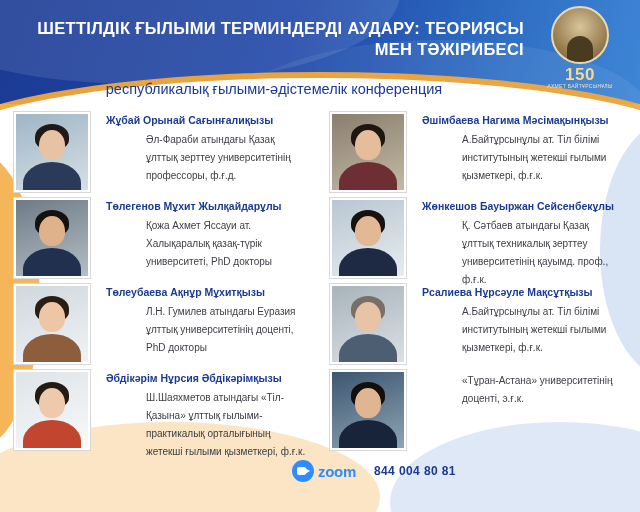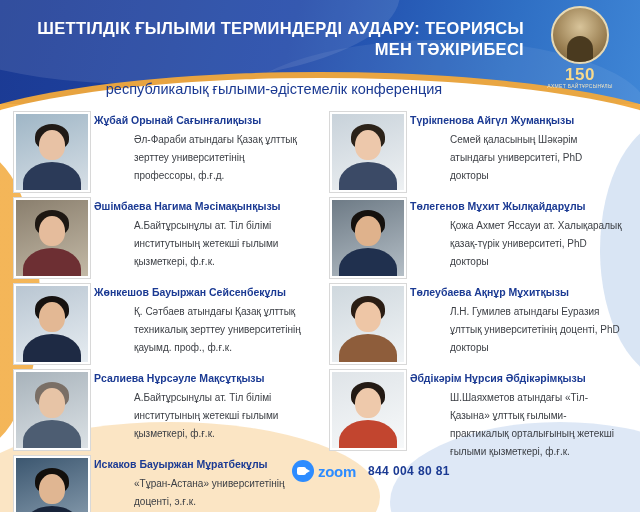--- a/index.html
+++ b/index.html
@@ -192,21 +192,21 @@
   }
   .photo .hair {
     position: absolute;
     left: 50%;
     transform: translateX(-50%);
     top: 10px;
     width: 34px; height: 26px;
     border-radius: 50% 50% 40% 40%;
   }
   .info {
-    padding-left: 4px;
+    padding-left: 16px;
     padding-top: 2px;
     flex: 1 1 auto;
     min-width: 0;
   }
   .pname {
     color: #1b3a93;
     font-size: 10.5px;
     font-weight: bold;
     line-height: 13.5px;
     margin-bottom: 3px;
@@ -233,21 +233,21 @@
     letter-spacing: 0.2px;
     margin-bottom: 8px;
   }
   .zoom-row {
     display: flex;
     align-items: center;
   }
   .zoom-badge {
     display: flex;
     align-items: center;
-    margin-right: 12px;
+    margin-right: 18px;
   }
   .zoom-cam {
     width: 22px; height: 22px;
     border-radius: 50%;
     background: #2d8cff;
     position: relative;
     margin-right: 4px;
   }
   .zoom-cam::after {
     content: "";
@@ -313,32 +313,20 @@
         <div class="body" style="background:#2b3a58"></div>
         <div class="hair" style="background:#201a16"></div>
         <div class="head" style="background:#e8c2a5"></div>
       </div>
       <div class="info">
         <div class="pname">Жұбай Орынай Сағынғалиқызы</div>
         <div class="pdesc">Әл-Фараби атындағы Қазақ ұлттық зерттеу университетінің профессоры, ф.ғ.д.</div>
       </div>
     </div>
 
-    <div class="person">
-      <div class="photo">
-        <div class="bg" style="background:linear-gradient(160deg,#c8d2da,#eef1f3)"></div>
-        <div class="body" style="background:#3b4a66"></div>
-        <div class="hair" style="background:#2b2219"></div>
-        <div class="head" style="background:#edc8ab"></div>
-      </div>
-      <div class="info">
-        <div class="pname">Түрікпенова Айгүл Жуманқызы</div>
-        <div class="pdesc">Семей қаласының Шәкәрім атындағы университеті, PhD докторы</div>
-      </div>
-    </div>
 
     <div class="person">
       <div class="photo">
         <div class="bg" style="background:linear-gradient(160deg,#8a7f6e,#c3b9a6)"></div>
         <div class="body" style="background:#6d2f33"></div>
         <div class="hair" style="background:#1d1712"></div>
         <div class="head" style="background:#e5bc9c"></div>
       </div>
       <div class="info">
         <div class="pname">Әшімбаева Нагима Мәсімақынқызы</div>
@@ -412,21 +400,20 @@
     </div>
 
     <div class="person">
       <div class="photo">
         <div class="bg" style="background:linear-gradient(160deg,#3c5770,#8fa3b4)"></div>
         <div class="body" style="background:#18243a"></div>
         <div class="hair" style="background:#120f0c"></div>
         <div class="head" style="background:#e0b692"></div>
       </div>
       <div class="info">
-        <div class="pname">Искаков Бауыржан Мұратбекұлы</div>
         <div class="pdesc">«Тұран-Астана» университетінің доценті, э.ғ.к.</div>
       </div>
     </div>
 
   </div>
 
   <div class="footer">
     <div class="zoom-row">
       <div class="zoom-badge">
         <span class="zoom-cam"></span>

